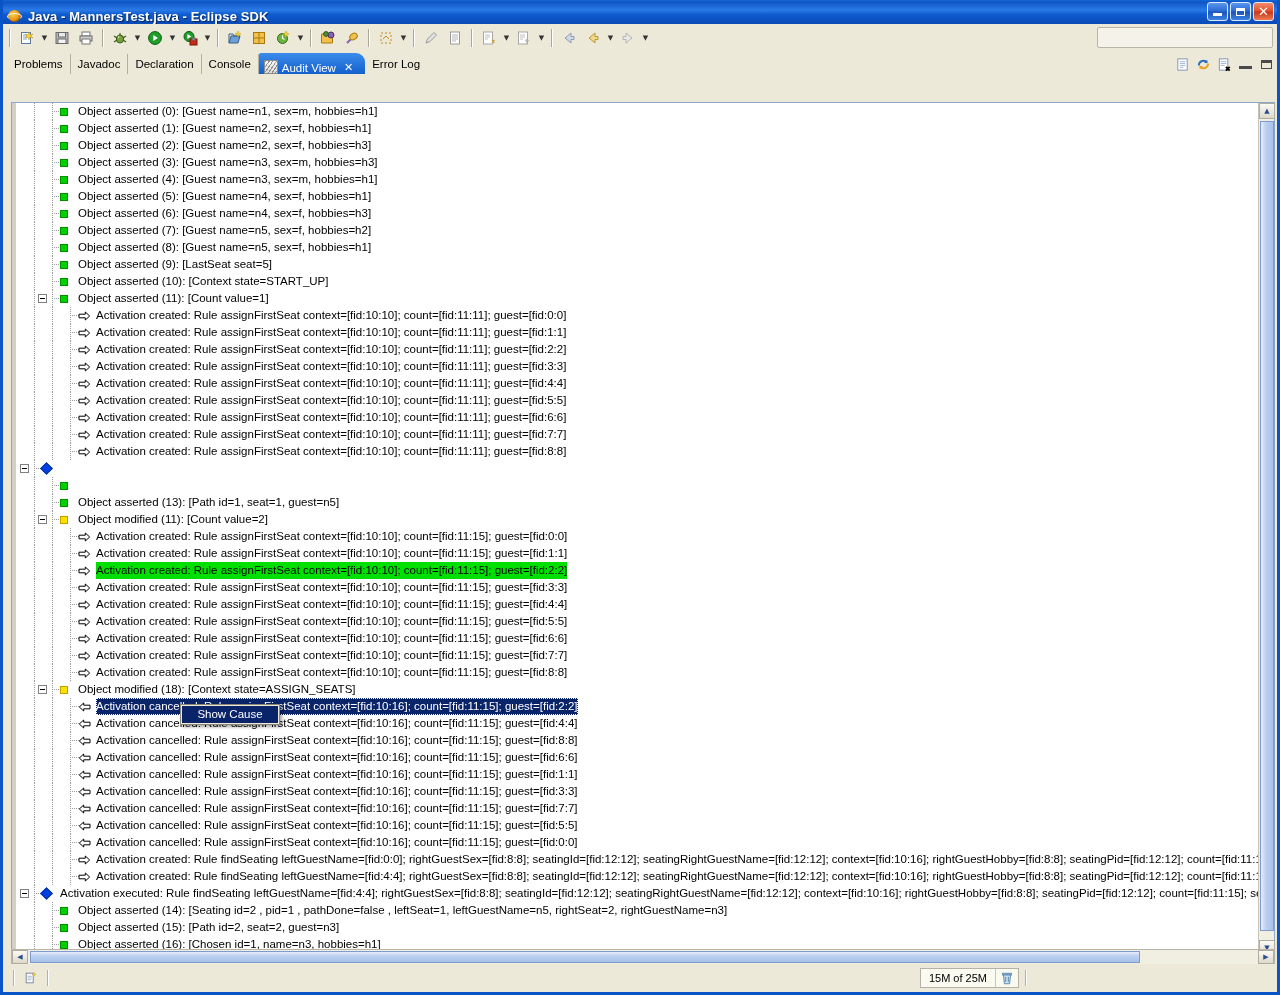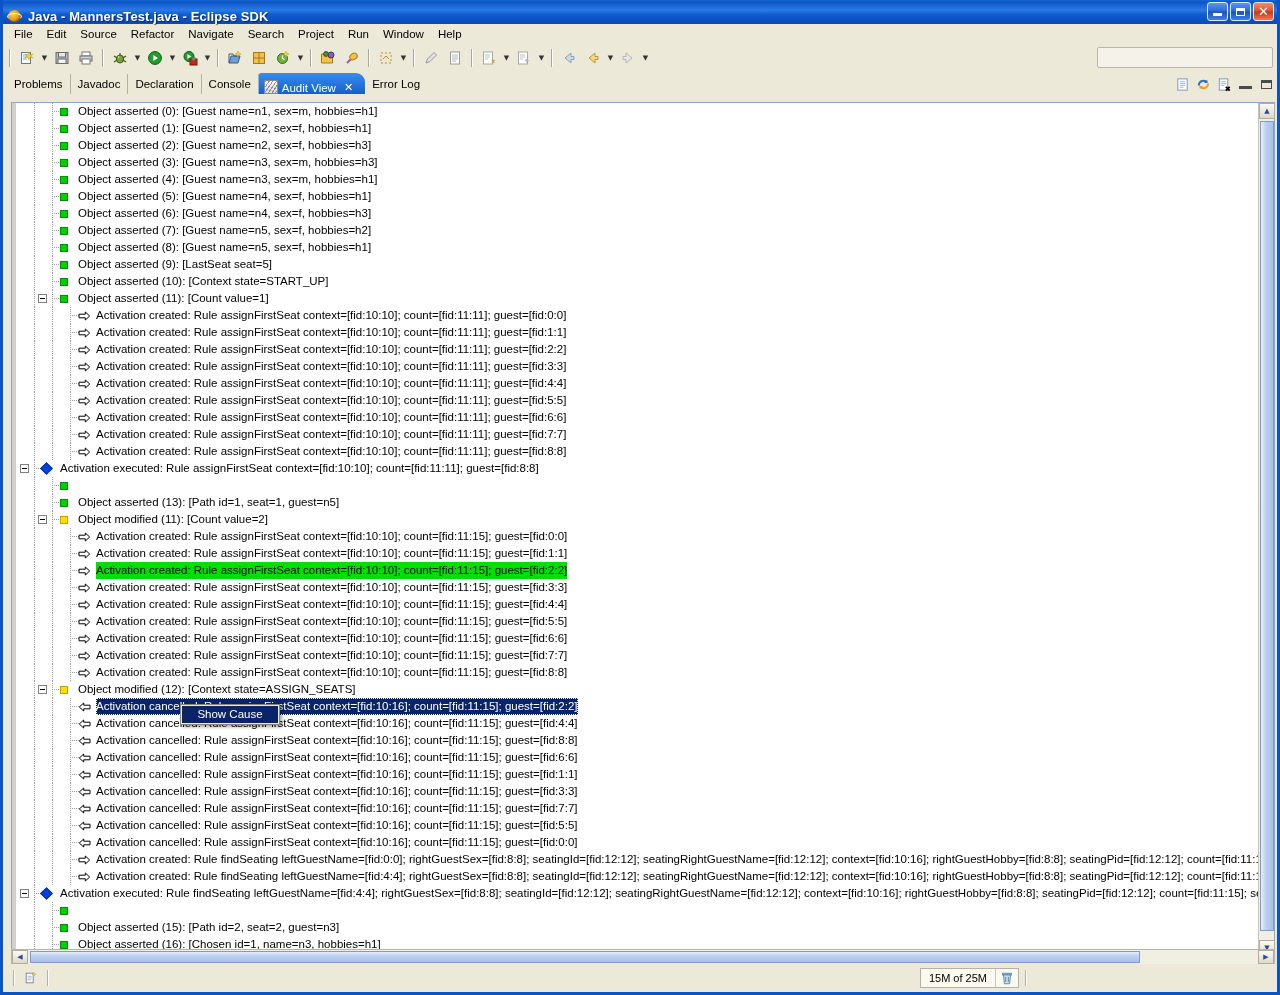--- a/index.html
+++ b/index.html
@@ -389,32 +389,20 @@
       <div class="win-btn">
           <span class="min-glyph"></span>
         </div>
       <div class="win-btn">
           <span class="max-glyph"></span>
         </div>
       <div class="win-btn close">✕</div>
     </div>
   </div>
 
-  <div class="menubar">
-    <div class="menu-item">File</div>
-    <div class="menu-item">Edit</div>
-    <div class="menu-item">Source</div>
-    <div class="menu-item">Refactor</div>
-    <div class="menu-item">Navigate</div>
-    <div class="menu-item">Search</div>
-    <div class="menu-item">Project</div>
-    <div class="menu-item">Run</div>
-    <div class="menu-item">Window</div>
-    <div class="menu-item">Help</div>
-  </div>
 
   <div class="toolbar">
     <div class="tb-sep"></div>
 
     <div class="tb-btn">
       <svg class="ico" viewBox="0 0 16 16">
           <rect x="2.5" y="2.5" width="9" height="11" fill="#fff" stroke="#5a7ba8"></rect>
           <path d="M4 5h5M4 7h5M4 9h4" stroke="#8aa4c8" stroke-width="1"></path>
           <path d="M10 2l1 3 3-1-2 2 2 2-3-1-1 3-1-3-3 1 2-2-2-2 3 1z" fill="#f5d33a" stroke="#c09a10" stroke-width=".5"></path>
         </svg>
@@ -818,21 +806,20 @@
                 <path d="M1 3.2h6.3V1l4.4 4-4.4 4V6.8H1z" fill="#fff" stroke="#000" stroke-width="1"></path>
               </svg>
             </div>
             <div class="row-label" style="left: 80px;">Activation created: Rule assignFirstSeat context=[fid:10:10]; count=[fid:11:11]; guest=[fid:8:8]</div>
           </div>
           <div class="row">
             <div class="guide" style="left: 18px;"></div>
             <div class="elbow" style="left: 18px;"></div>
             <div class="twisty" style="left: 4px;"></div>
             <div class="bullet-diamond" style="left: 26px;"></div>
-            <div class="row-label" style="left: 44px;">Activation executed: Rule assignFirstSeat context=[fid:10:10]; count=[fid:11:11]; guest=[fid:8:8]</div>
           </div>
           <div class="row">
             <div class="guide" style="left: 18px;"></div>
             <div class="guide" style="left: 36px;"></div>
             <div class="elbow" style="left: 36px;"></div>
             <div class="bullet-green" style="left: 44px;"></div>
           </div>
           <div class="row">
             <div class="guide" style="left: 18px;"></div>
             <div class="guide" style="left: 36px;"></div>
@@ -955,21 +942,21 @@
               </svg>
             </div>
             <div class="row-label" style="left: 80px;">Activation created: Rule assignFirstSeat context=[fid:10:10]; count=[fid:11:15]; guest=[fid:8:8]</div>
           </div>
           <div class="row">
             <div class="guide" style="left: 18px;"></div>
             <div class="guide" style="left: 36px;"></div>
             <div class="elbow" style="left: 36px;"></div>
             <div class="twisty" style="left: 22px;"></div>
             <div class="bullet-yellow" style="left: 44px;"></div>
-            <div class="row-label" style="left: 62px;">Object modified (12): [Context state=ASSIGN_SEATS]</div>
+            <div class="row-label" style="left: 62px;">Object modified (18): [Context state=ASSIGN_SEATS]</div>
           </div>
           <div class="row">
             <div class="guide" style="left: 18px;"></div>
             <div class="guide" style="left: 36px;"></div>
             <div class="guide" style="left: 54px;"></div>
             <div class="elbow" style="left: 54px;"></div>
             <div class="arrow-l" style="left: 62px;">
               <svg width="13" height="10" viewBox="0 0 13 10">
                 <path d="M12 3.2H5.7V1L1.3 5l4.4 4V6.8H12z" fill="#fff" stroke="#000" stroke-width="1"></path>
               </svg>
@@ -1101,20 +1088,21 @@
             <div class="elbow" style="left: 18px;"></div>
             <div class="twisty" style="left: 4px;"></div>
             <div class="bullet-diamond" style="left: 26px;"></div>
             <div class="row-label" style="left: 44px;">Activation executed: Rule findSeating leftGuestName=[fid:4:4]; rightGuestSex=[fid:8:8]; seatingId=[fid:12:12]; seatingRightGuestName=[fid:12:12]; context=[fid:10:16]; rightGuestHobby=[fid:8:8]; seatingPid=[fid:12:12]; count=[fid:11:15]; seatin</div>
           </div>
           <div class="row">
             <div class="guide" style="left: 18px;"></div>
             <div class="guide" style="left: 36px;"></div>
             <div class="elbow" style="left: 36px;"></div>
             <div class="bullet-green" style="left: 44px;"></div>
+            <div class="row-label" style="left: 62px;">Object asserted (14): [Seating id=2 , pid=1 , pathDone=false , leftSeat=1, leftGuestName=n5, rightSeat=2, rightGuestName=n3]</div>
           </div>
           <div class="row">
             <div class="guide" style="left: 18px;"></div>
             <div class="guide" style="left: 36px;"></div>
             <div class="elbow" style="left: 36px;"></div>
             <div class="bullet-green" style="left: 44px;"></div>
             <div class="row-label" style="left: 62px;">Object asserted (15): [Path id=2, seat=2, guest=n3]</div>
           </div>
           <div class="row">
             <div class="guide" style="left: 18px;"></div>

